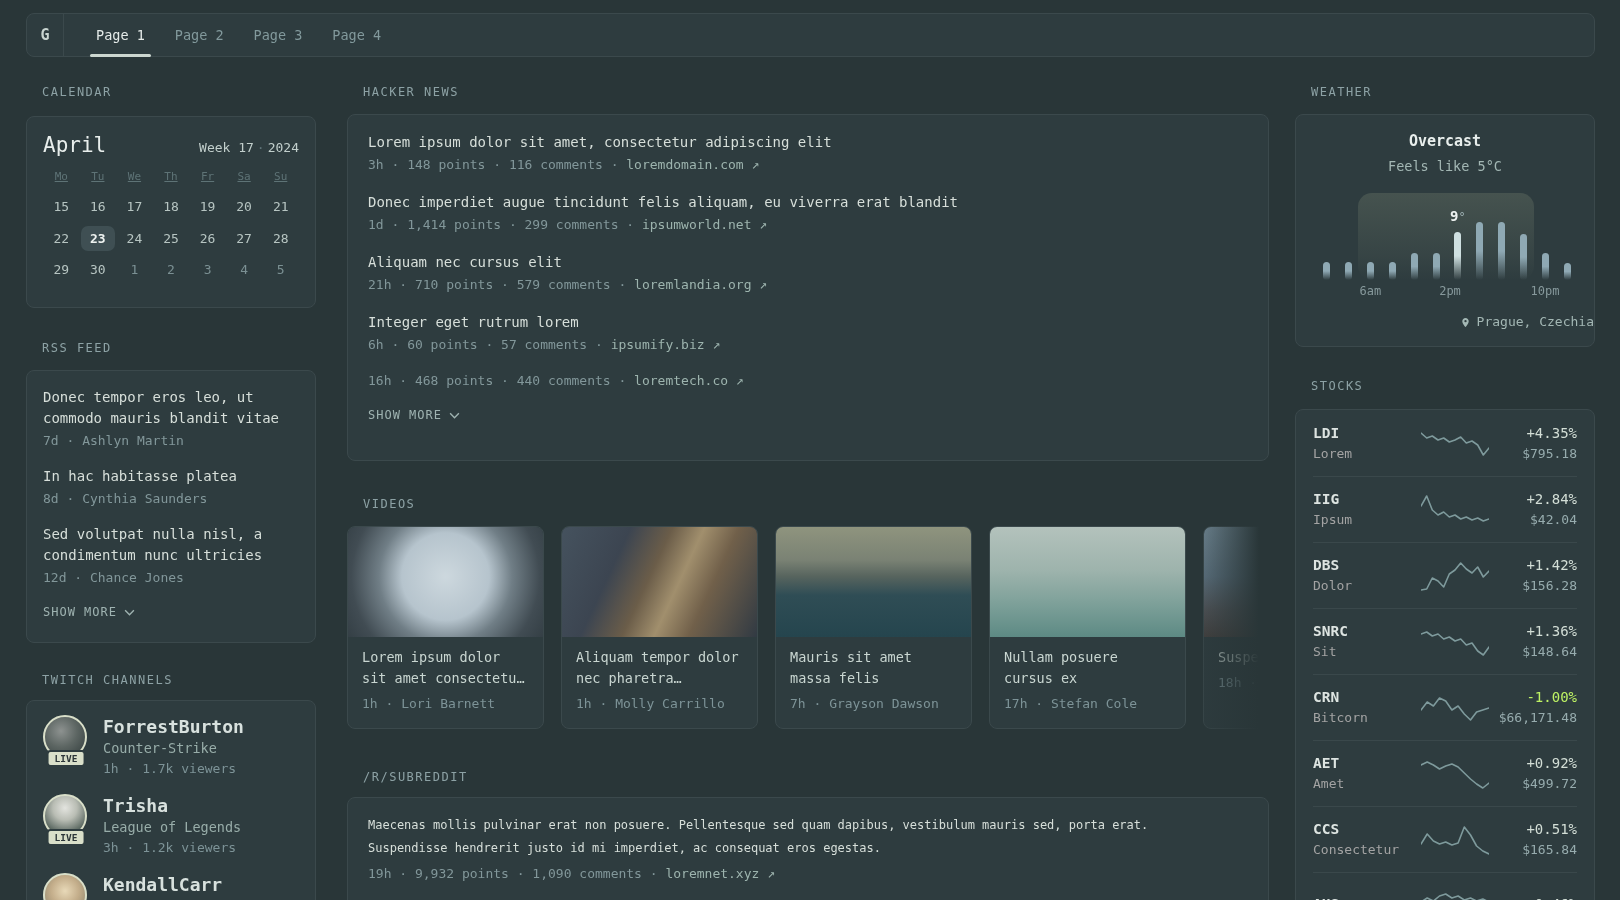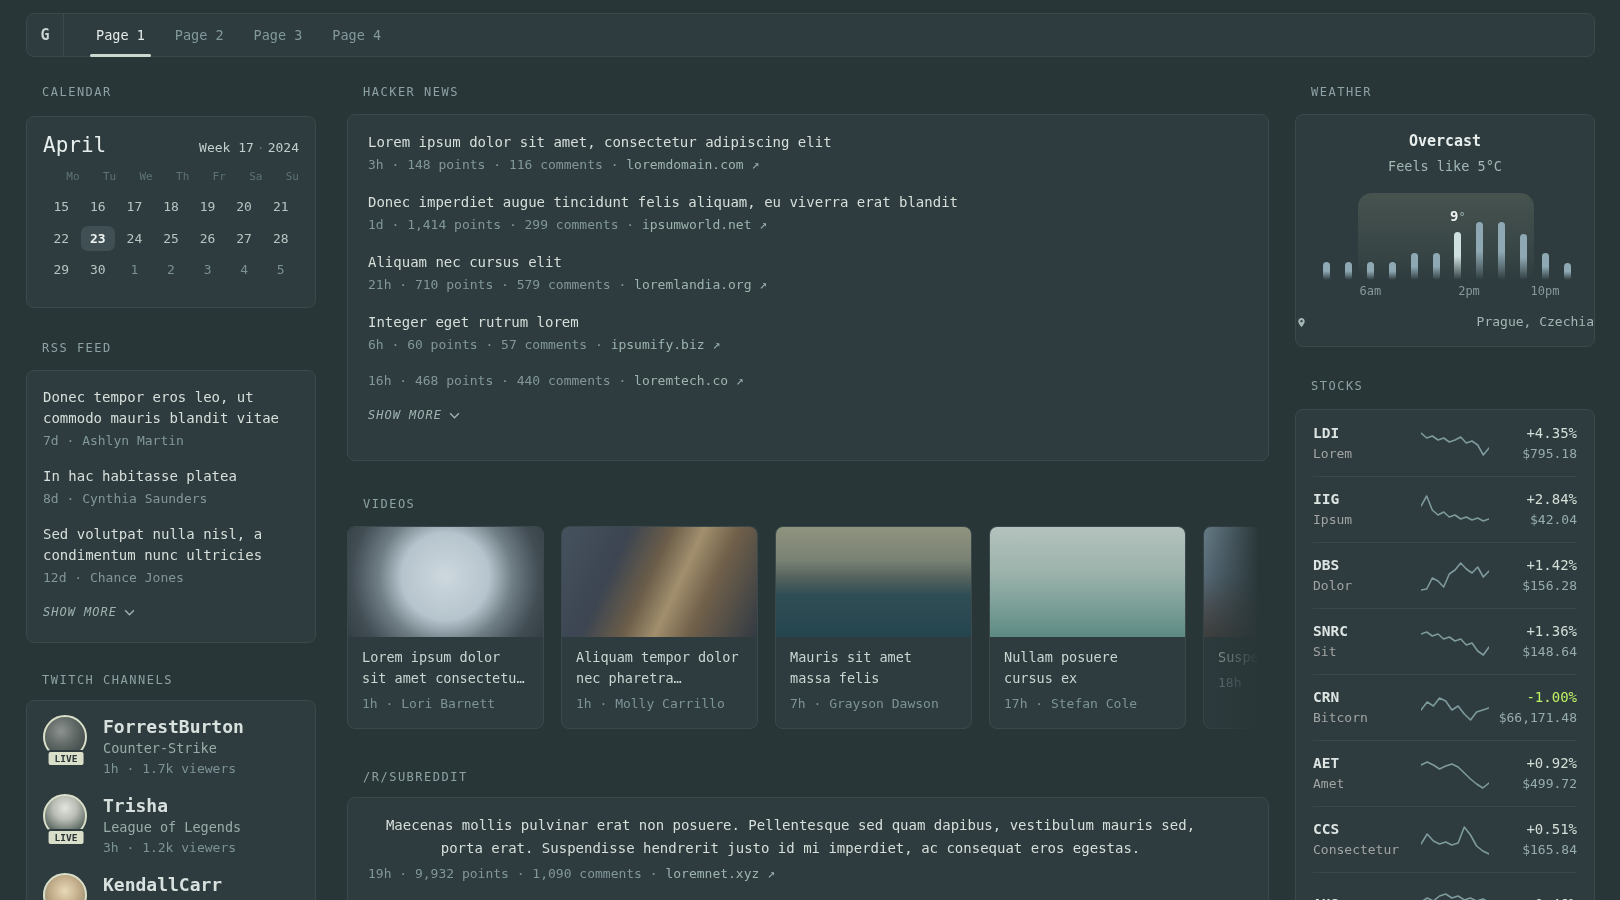--- a/index.html
+++ b/index.html
@@ -44,36 +44,36 @@
     font-size:12px; letter-spacing:1.5px; color:#8da2a5;
     height:14px; line-height:14px; margin-left:16px;
   }
   
   .calendar-card { margin-top:17px; height:192px; padding:16px; }
   .cal-head { display:flex; justify-content:space-between; align-items:baseline; height:22px; }
   .cal-month { font-size:21px; color:#e8eeec; }
   .cal-week  { font-size:13px; color:#c2cfcc; }
   .cal-week .dot { color:#5f7478; padding:0 3px; }
   .cal-grid { display:grid; grid-template-columns:repeat(7,1fr); margin-top:14px; }
-  .cal-wd { font-size:11px; color:#5e7376; text-align:right; height:22px; line-height:16px; }
+  .cal-wd { font-size:11px; color:#5e7376; text-align:center; height:22px; line-height:16px;text-decoration:underline; }
   .cal-day { font-size:13px; color:#b7c5c2; text-align:center; height:31.5px; display:flex; align-items:center; justify-content:center; }
   .cal-day.muted { color:#7b9093; }
   .cal-day .sel {
     background:#3f4f53; color:#eef2f0; font-weight:bold;
     padding:5px 9px; border-radius:7px;
   }
   
   .rss-label { margin-top:33px; }
   .rss-card { margin-top:15px; height:273px; padding:16px; }
   .rss-item { margin-bottom:16px; }
   .rss-title { font-size:14px; line-height:21px; color:#d7dfda; cursor:pointer; }
   .rss-meta  { font-size:13px; line-height:18px; color:#82979a; margin-top:3px; }
   .show-more {
     display:flex; align-items:center; gap:7px;
-    font-size:12px; letter-spacing:1px; color:#9fb3b1; cursor:pointer; margin-top:18px;font-style:italic;
+    font-size:12px; letter-spacing:1px; color:#9fb3b1; cursor:pointer; margin-top:18px;
   }
   .chev { width:11px; height:7px; }
   .chev path { stroke:#9fb3b1; stroke-width:1.6; fill:none; }
   
   .twitch-label { margin-top:30px; }
   .twitch-card { margin-top:13px; height:230px; padding:14px 16px; }
   .tw-item { display:flex; gap:14px; margin-bottom:16px; cursor:pointer; }
   .tw-avatar-wrap { position:relative; width:46px; height:52px; flex:none; }
   .tw-avatar {
     width:44px; height:44px; border-radius:50%;
@@ -106,39 +106,39 @@
   .video-title { font-size:13.5px; line-height:21px; color:#c9d6d1; }
   .video-meta  { font-size:13px; color:#7d9397; margin-top:7px; }
   .videos-fade {
     position:absolute; top:-2px; right:0; width:84px; height:207px; z-index:5;
     background:linear-gradient(to right, rgba(41,54,56,0), #293638 88%);
     pointer-events:none;
   }
   
   .sub-label { margin-top:41px; }
   .sub-card { margin-top:13px; height:150px; padding:16px 20px; }
-  .sub-title { font-size:14px; line-height:22.5px; color:#d7dfda; max-width:845px; cursor:pointer;text-align:center; }
+  .sub-title { font-size:12px; line-height:22.5px; color:#d7dfda; max-width:845px; cursor:pointer; }
   
   .weather-card { margin-top:15px; height:233px; padding:0; text-align:center; }
   .wx-cond { font-size:15px; font-weight:bold; color:#e8eeec; margin-top:17px; line-height:18px; }
   .wx-feels { font-size:13.5px; color:#a3b7b4; margin-top:8px; line-height:16px; }
   .wx-chart { position:relative; height:87px; margin-top:19px; }
   .wx-highlight {
     position:absolute; left:62px; top:0; width:176px; height:87px;
     background:linear-gradient(180deg, rgba(214,222,176,0.14) 0%, rgba(214,222,176,0.05) 72%, rgba(214,222,176,0) 100%);
     border-radius:14px;
   }
   .wx-bar { position:absolute; width:7px; bottom:0; border-radius:4px; }
   .wx-temp-label { position:absolute; transform:translateX(-50%); font-size:14px; color:#eef2f1; font-weight:bold; white-space:nowrap; }
   .wx-temp-label .deg { color:#9db0b3; font-weight:normal; font-size:12px; }
   .wx-hours { position:relative; height:20px; }
   .wx-hour { position:absolute; transform:translateX(-50%); font-size:12px; color:#87999c; top:4px; }
   .wx-loc {
     margin-top:14px; font-size:13px; color:#a3b7b4; line-height:16px;
-    display:flex; align-items:center; justify-content:space-between; gap:6px;
+    display:flex; align-items:center; justify-content:flex-end; gap:6px;
   }
   .pin-icon { width:11px; height:13px; fill:#a3b7b4; }
   
   .stocks-label { margin-top:32px; }
   .stocks-card { margin-top:16px; height:560px; padding:0; overflow:hidden; }
   .stock-row {
     display:flex; align-items:center; height:66px; margin:0 17px; cursor:pointer;
   }
   .stock-row + .stock-row { border-top:1px solid #3a484b; }
   .stock-left { flex:0 0 108px; }
@@ -357,21 +357,21 @@
         <div class="wx-bar" style="left: 158.4px; height: 48px; background: linear-gradient(rgb(207, 224, 225) 0%, rgb(207, 224, 225) 50%, rgba(0, 0, 0, 0) 100%);"></div>
         <div class="wx-temp-label" style="left: 161.9px; bottom: 56px;"><span>9</span><span class="deg">°</span></div>
         <div class="wx-bar" style="left: 180.3px; height: 58px; background: linear-gradient(rgb(143, 169, 180) 0%, rgb(143, 169, 180) 50%, rgba(0, 0, 0, 0) 100%);"></div>
         <div class="wx-bar" style="left: 202.2px; height: 58px; background: linear-gradient(rgb(143, 169, 180) 0%, rgb(143, 169, 180) 50%, rgba(0, 0, 0, 0) 100%);"></div>
         <div class="wx-bar" style="left: 224.1px; height: 46px; background: linear-gradient(rgb(143, 169, 180) 0%, rgb(143, 169, 180) 50%, rgba(0, 0, 0, 0) 100%);"></div>
         <div class="wx-bar" style="left: 246px; height: 27px; background: linear-gradient(rgb(143, 169, 180) 0%, rgb(143, 169, 180) 50%, rgba(0, 0, 0, 0) 100%);"></div>
         <div class="wx-bar" style="left: 267.9px; height: 17px; background: linear-gradient(rgb(143, 169, 180) 0%, rgb(143, 169, 180) 50%, rgba(0, 0, 0, 0) 100%);"></div>
       </div>
     <div class="wx-hours" id="wx-hours">
         <div class="wx-hour" style="left: 74.3px;">6am</div>
-        <div class="wx-hour" style="left: 173px;">2pm</div>
+        <div class="wx-hour" style="left: 154px;">2pm</div>
         <div class="wx-hour" style="left: 249px;">10pm</div>
       </div>
     <div class="wx-loc">
       <svg class="pin-icon" viewBox="0 0 24 24">
           <path d="M12 2C8.1 2 5 5.1 5 9c0 5.2 7 13 7 13s7-7.8 7-13c0-3.9-3.1-7-7-7zm0 9.5A2.5 2.5 0 1 1 12 6.5a2.5 2.5 0 0 1 0 5z"></path>
         </svg>
       <span>Prague, Czechia</span>
     </div>
   </div>
 

